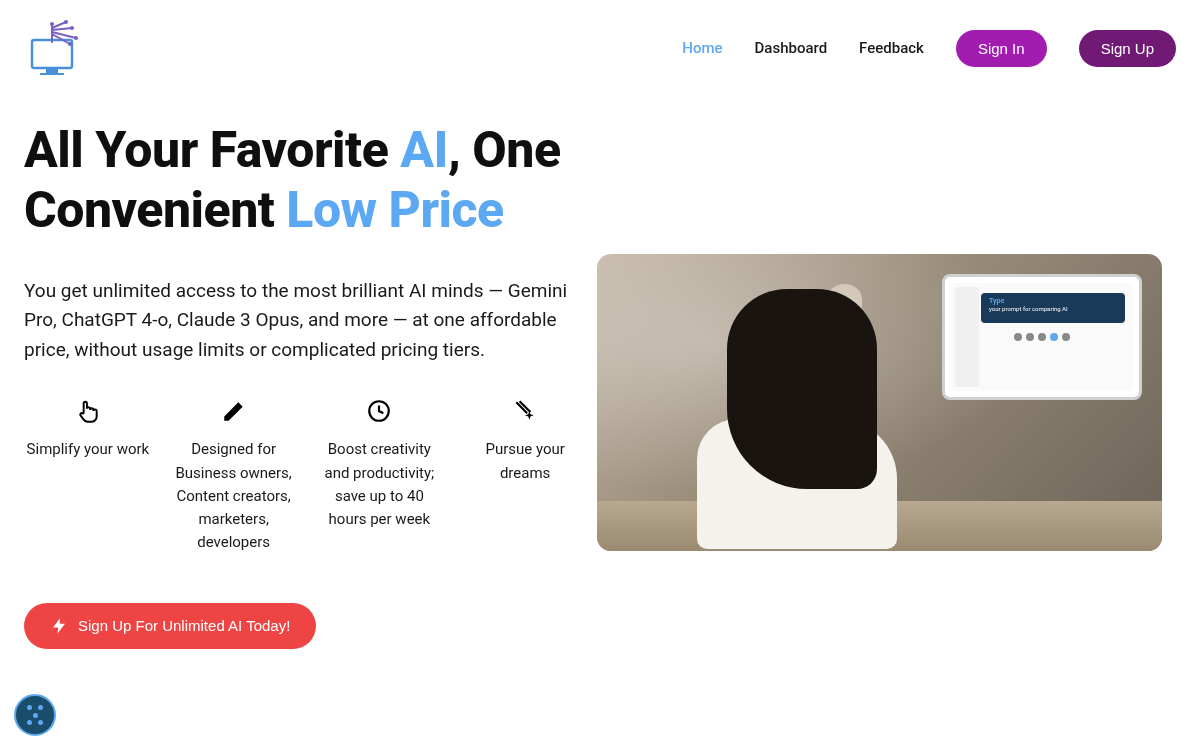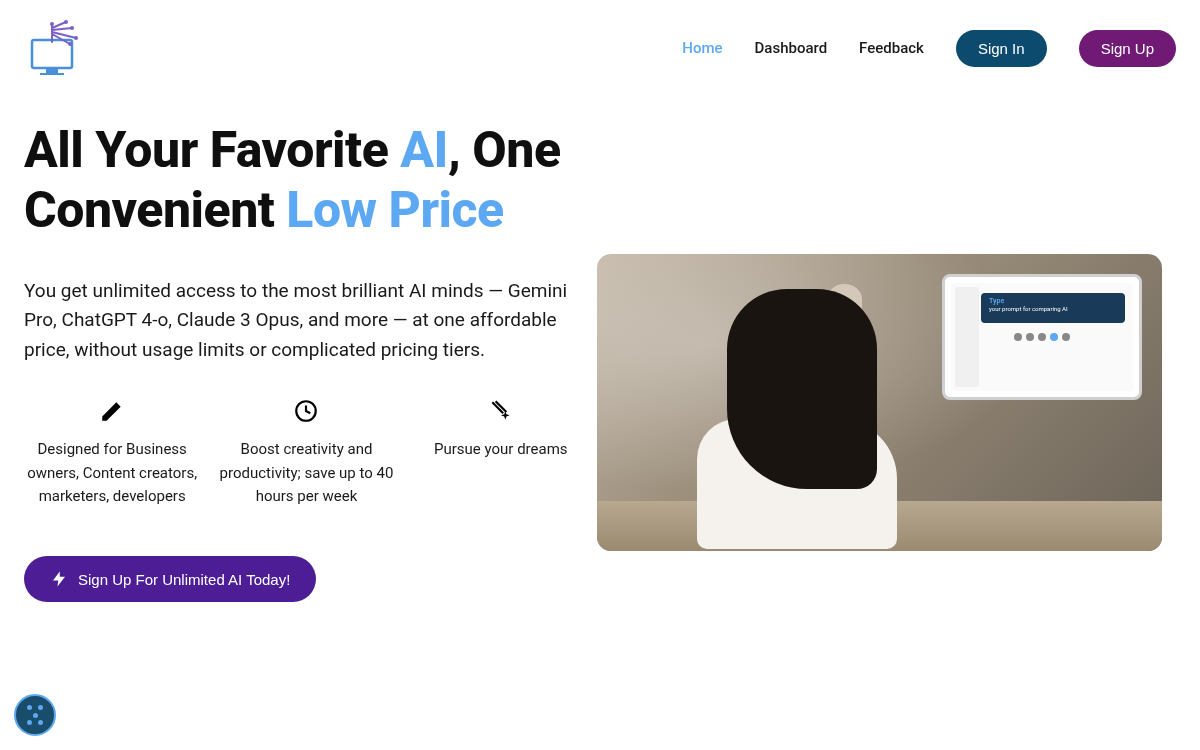--- a/index.html
+++ b/index.html
@@ -44,21 +44,21 @@
     .btn {
       padding: 10px 22px;
       border-radius: 20px;
       border: none;
       font-size: 15px;
       font-weight: 500;
       cursor: pointer;
       color: #ffffff;
     }
     .btn-signin {
-      background: #0c4a6e;
+      background: #a21caf;
     }
     .btn-signup {
       background: #701a75;
     }
     .main {
       display: flex;
       padding: 24px;
       gap: 8px;
     }
     .left {
@@ -102,21 +102,21 @@
     .feature-text {
       font-size: 15px;
       line-height: 1.55;
       color: #1a1a1a;
     }
     .cta-btn {
       display: inline-flex;
       align-items: center;
       gap: 10px;
       padding: 14px 26px;
-      background: #4c1d95;
+      background: #ef4444;
       color: #ffffff;
       border: none;
       border-radius: 26px;
       font-size: 15px;
       font-weight: 500;
       cursor: pointer;
     }
     .cta-icon {
       width: 18px;
       height: 18px;
@@ -308,20 +308,28 @@
 
 <div class="main">
   <div class="left">
     <h1 class="headline">
       <span>All Your Favorite </span><span class="accent">AI</span><span>, One Convenient </span><span class="accent">Low Price</span>
     </h1>
     <p class="subtext">You get unlimited access to the most brilliant AI minds — Gemini Pro, ChatGPT 4-o, Claude 3 Opus, and more — at one affordable price, without usage limits or complicated pricing tiers.</p>
     <div class="features">
       <div class="feature">
         <div class="feature-icon">
+          <svg viewBox="0 0 24 24" width="26" height="26" fill="none" stroke="#000" stroke-width="1.8">
+            <path d="M8 14 L8 5 a1.5 1.5 0 0 1 3 0 L11 10 a1.5 1.5 0 0 1 3 0 L14 11 a1.5 1.5 0 0 1 3 0 L17 12 a1.5 1.5 0 0 1 3 0 L20 17 a5 5 0 0 1 -5 5 L12 22 a5 5 0 0 1 -4 -2 L5 16 a1.5 1.5 0 0 1 2 -2 L8 15"></path>
+          </svg>
+        </div>
+        <div class="feature-text">Simplify your work</div>
+      </div>
+      <div class="feature">
+        <div class="feature-icon">
           <svg viewBox="0 0 24 24" width="26" height="26" fill="#000">
             <path d="M3 21 L3 17 L16 4 L20 8 L7 21 Z M16 4 L20 8 M3 21 L7 21"></path>
           </svg>
         </div>
         <div class="feature-text">Designed for Business owners, Content creators, marketers, developers</div>
       </div>
       <div class="feature">
         <div class="feature-icon">
           <svg viewBox="0 0 24 24" width="26" height="26" fill="none" stroke="#000" stroke-width="2">
             <circle cx="12" cy="12" r="9"></circle>

